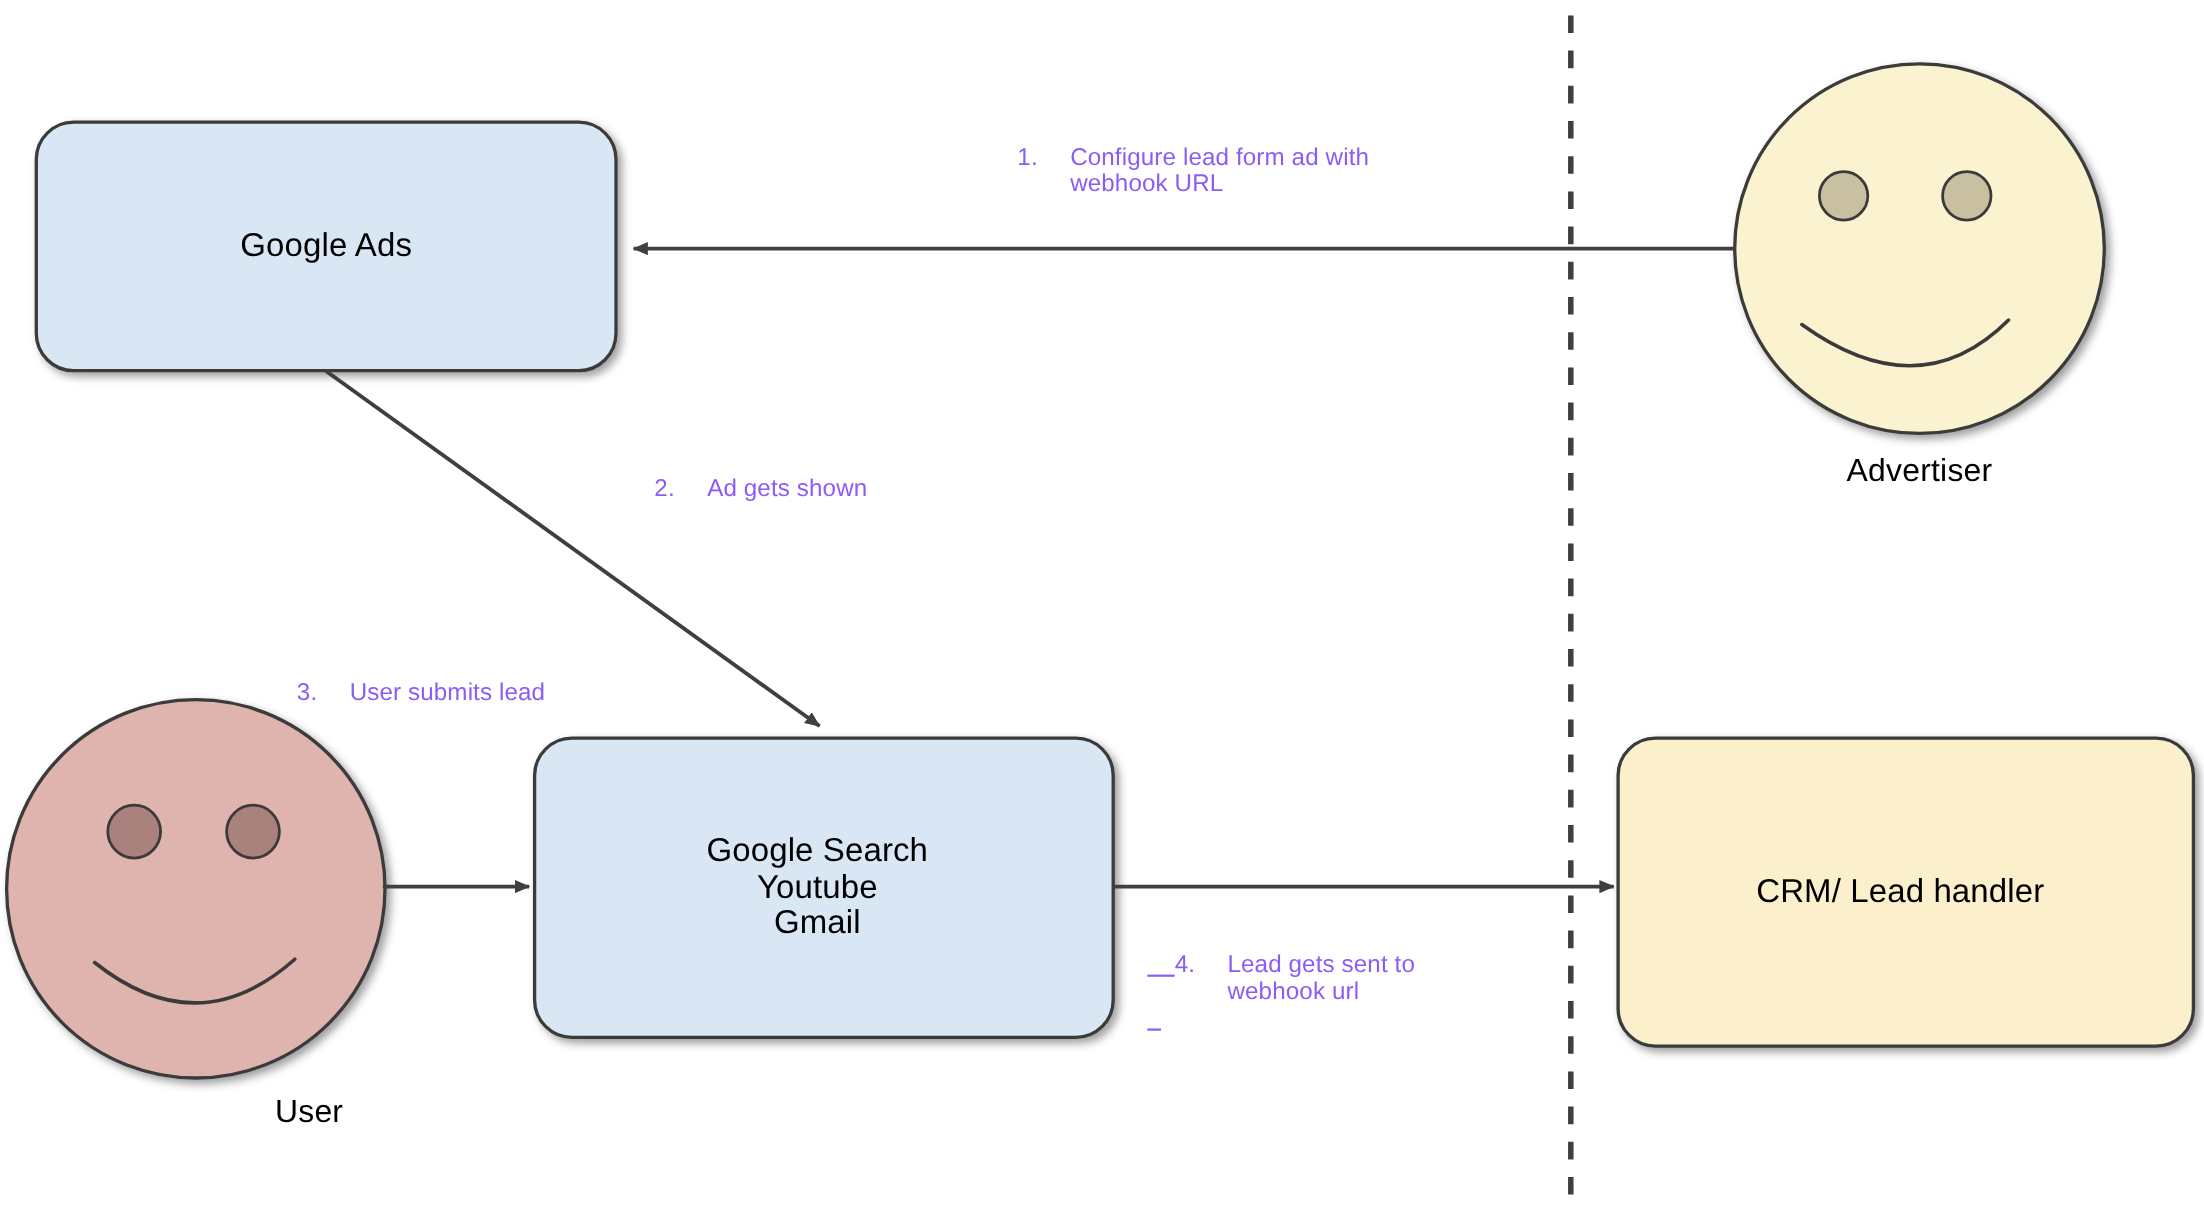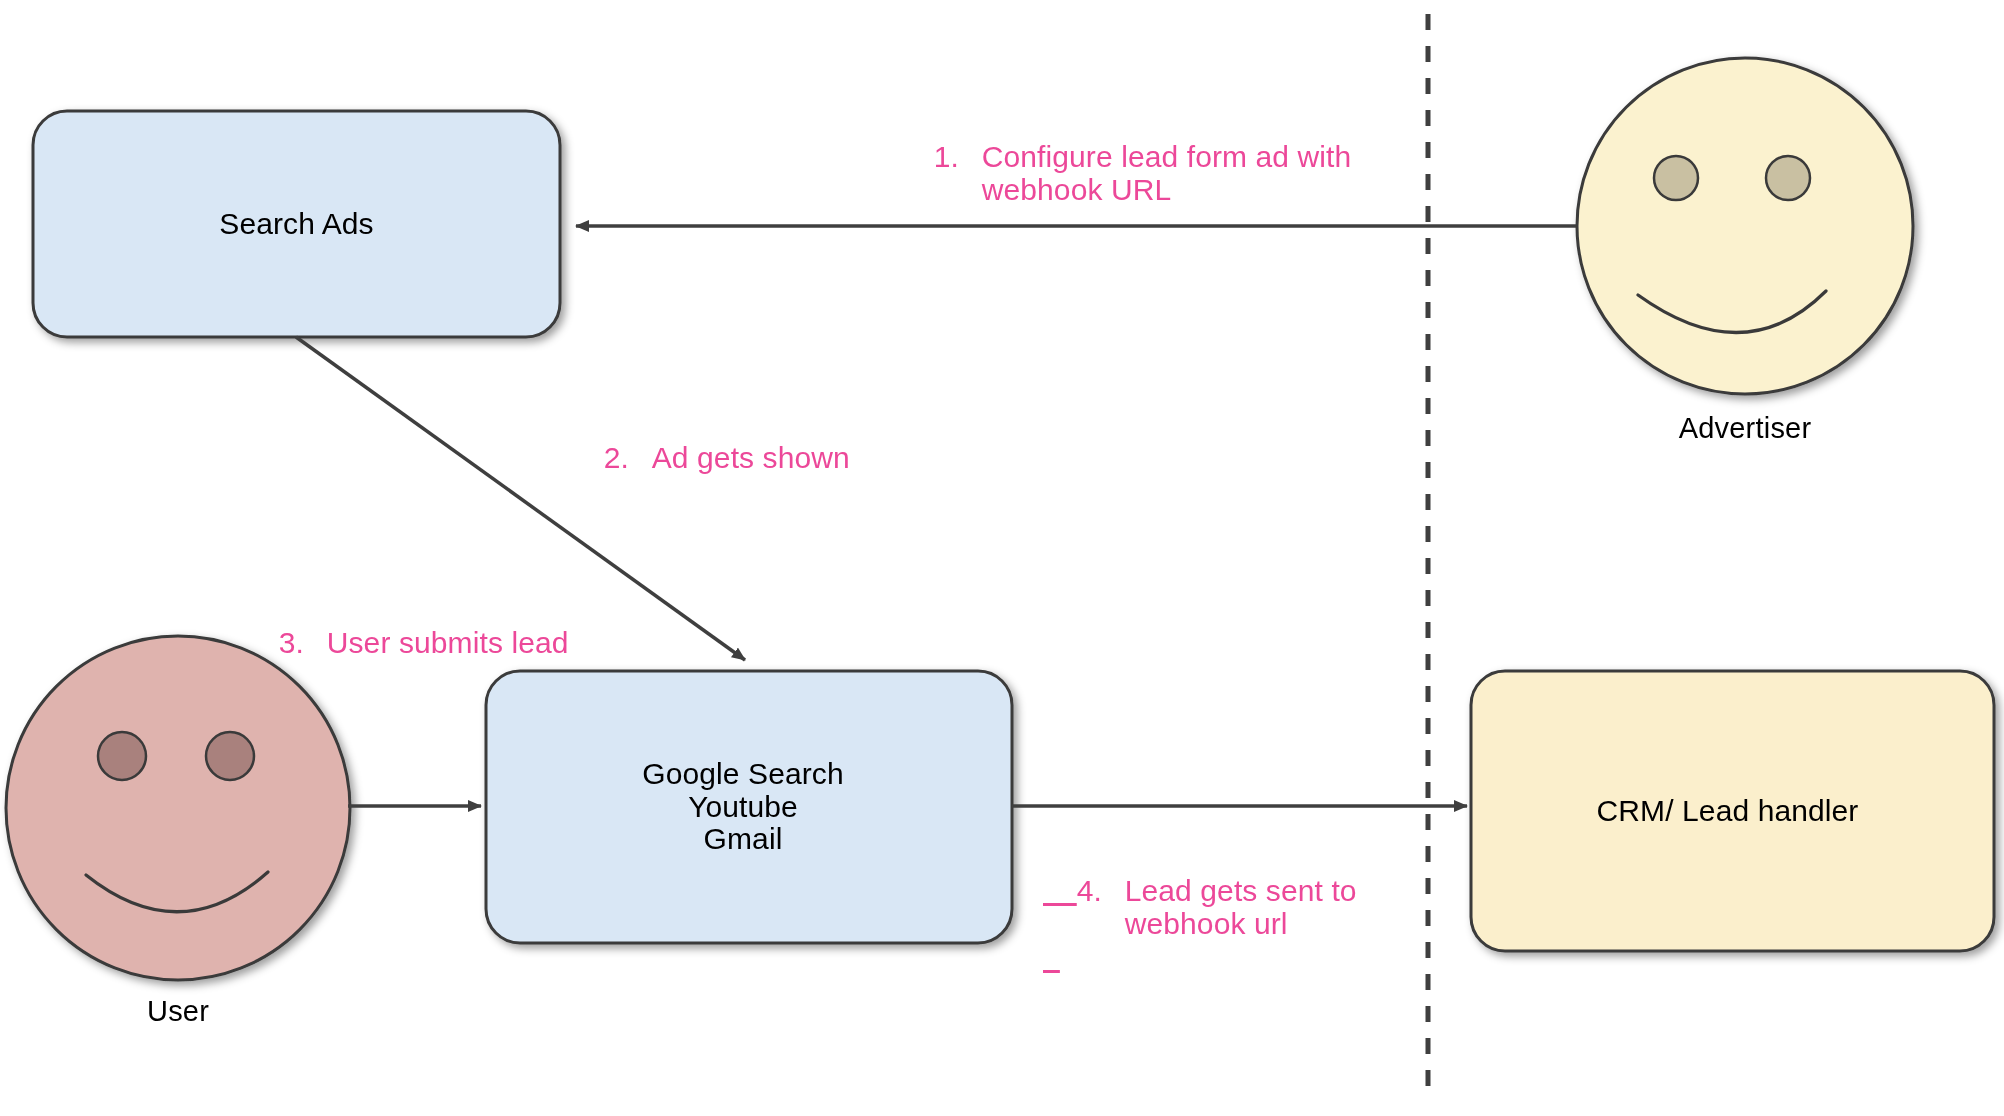--- a/index.html
+++ b/index.html
@@ -36,23 +36,23 @@
     text-align: center;
     font-size: 30px;
     line-height: 1.08;
     color: #000;
     letter-spacing: 0.1px;
     white-space: pre-line;
     pointer-events: none;
   }
   .edge-label {
     position: absolute;
-    font-size: 30px;
+    font-size: 22px;
     line-height: 1.12;
-    color: #ec4899;
+    color: #8b5cf6;
     white-space: pre;
     letter-spacing: 0.1px;
   }
   .edge-label .num {
     display: inline-block;
     width: 48px;
   }
   .edge-label .body {
     display: inline-block;
     vertical-align: top;
@@ -105,31 +105,31 @@
 
     <line x1="1576" y1="226" x2="576" y2="226" stroke="#3f3f3f" stroke-width="3.5" marker-end="url(#arrowfill)"></line>
 
     <line x1="296" y1="337" x2="745" y2="660" stroke="#3f3f3f" stroke-width="3.5" marker-end="url(#arrowfill)"></line>
 
     <line x1="348" y1="806" x2="481" y2="806" stroke="#3f3f3f" stroke-width="3.5" marker-end="url(#arrowfill)"></line>
 
     <line x1="1012" y1="806" x2="1467" y2="806" stroke="#3f3f3f" stroke-width="3.5" marker-end="url(#arrowfill)"></line>
   </svg>
 
-  <div class="node-label" style="left:33px; top:111px; width:527px; height:226px;">Search Ads</div>
+  <div class="node-label" style="left:33px; top:111px; width:527px; height:226px;">Google Ads</div>
 
   <div class="node-label" style="left:486px; top:671px; width:514px; height:272px;">Google Search
 Youtube
 Gmail</div>
 
   <div class="node-label" style="left:1471px; top:671px; width:513px; height:280px;">CRM/ Lead handler</div>
 
   <div class="actor-caption" style="left:1595px; top:412px; width:300px;">Advertiser</div>
 
-  <div class="actor-caption" style="left:28px; top:995px; width:300px;">User</div>
+  <div class="actor-caption" style="left:12px; top:995px; width:300px;text-align:right;">User</div>
 
   <div class="edge-label" style="left:900px; top:106px;">
     <span class="num">1.</span><span class="body">Configure lead form ad with
 webhook URL</span>
   </div>
 
   <div class="edge-label" style="left:570px; top:407px;">
     <span class="num">2.</span><span class="body">Ad gets shown</span>
   </div>
 

